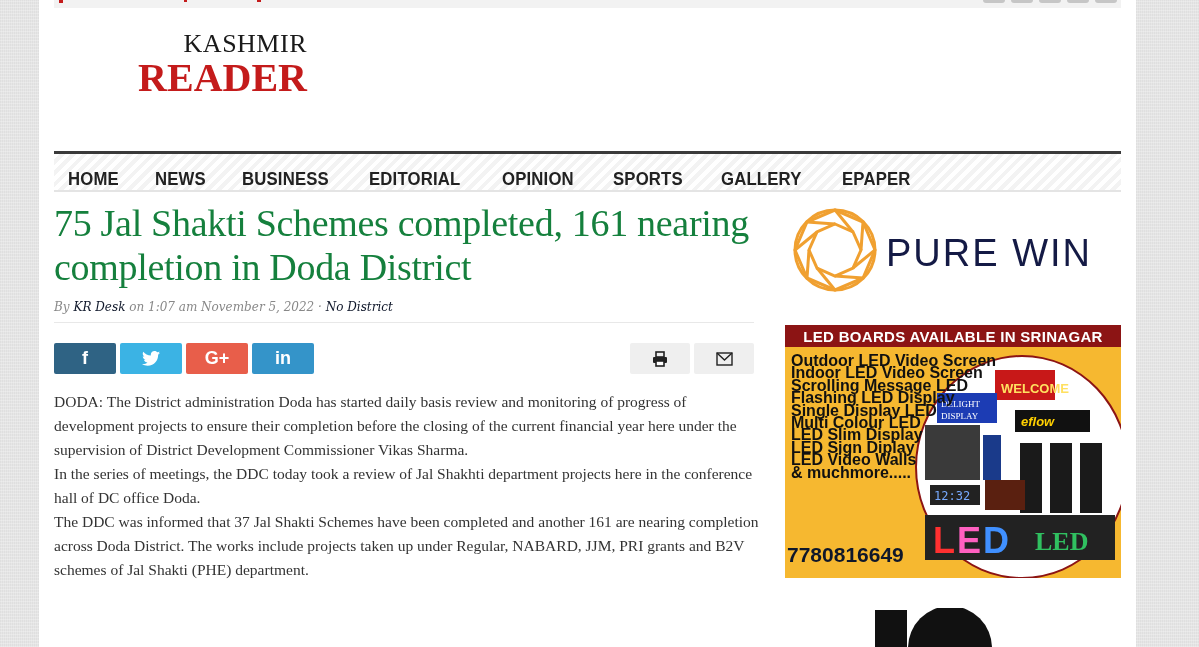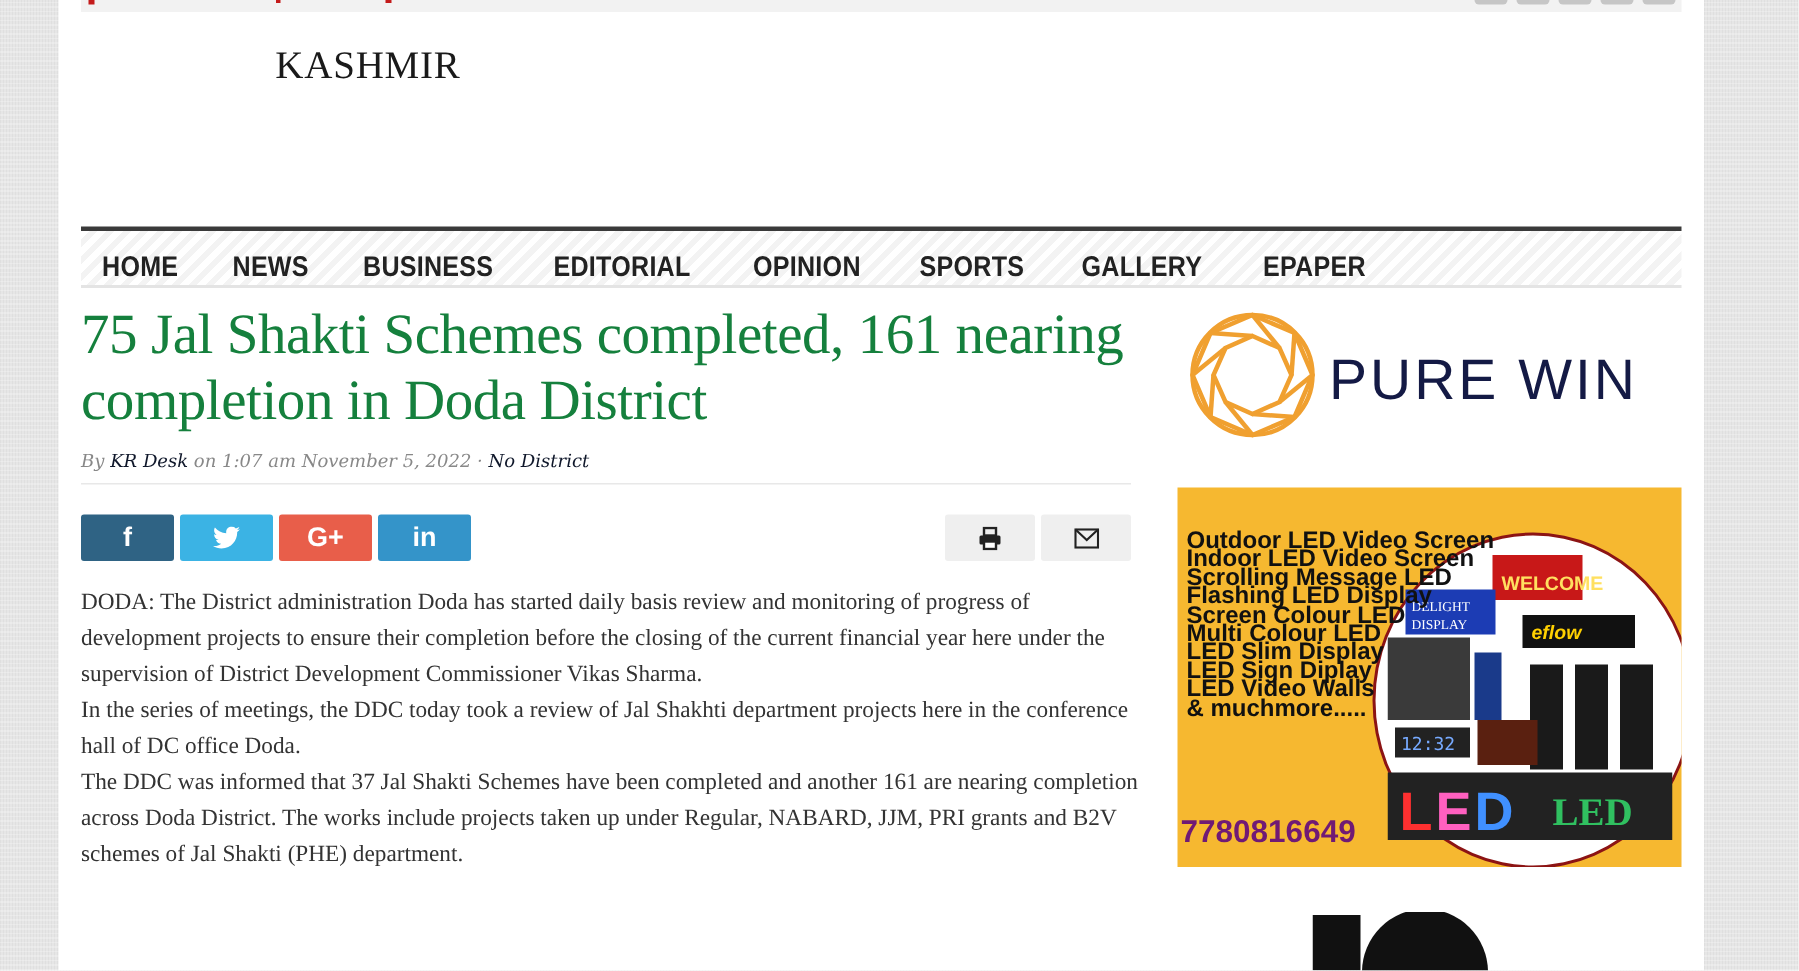--- a/index.html
+++ b/index.html
@@ -69,21 +69,21 @@
     font-family:"Liberation Serif", serif; font-size:15.5px; line-height:24px; color:#333;
   }
   .body p { margin:0; }
 
   .ad1 { position:absolute; left:745px; top:200px; width:340px; height:105px; background:#fff; }
   .ad2 { position:absolute; left:746px; top:325px; width:336px; height:253px; background:#f6b830; overflow:hidden; }
   .ad2 .hdr { background:#8c1414; color:#fff; font-family:"Liberation Sans", sans-serif; font-weight:bold; font-size:15px; text-align:center; height:22px; line-height:23px; letter-spacing:0.3px; }
   .ad2 .list { position:absolute; left:6px; top:30px; font-family:"Liberation Sans", sans-serif; font-weight:bold; font-size:16px; line-height:12.4px; color:#111; }
   .ad2 .circle { position:absolute; left:130px; top:30px; width:210px; height:220px; border-radius:50%; background:#fff; border:2px solid #8c1414; }
   .ad2 .call { position:absolute; left:4px; top:172px; font-family:"Liberation Sans", sans-serif; font-size:19px; line-height:22px; color:#111; text-decoration:underline; }
-  .ad2 .phone { position:absolute; left:2px; top:218px; font-family:"Liberation Sans", sans-serif; font-weight:bold; font-size:21px; color:#701a75; }
+  .ad2 .phone { position:absolute; left:2px; top:218px; font-family:"Liberation Sans", sans-serif; font-weight:bold; font-size:21px; color:#0f172a; }
   .ad2 .screens { position:absolute; left:140px; top:40px; }
   .ad3 { position:absolute; left:836px; top:608px; width:120px; height:39px; }
 </style>
 </head>
 <body>
 
 <div class="page">
 
   <div class="topbar">
     <span class="redmark"></span>
@@ -93,20 +93,21 @@
       <span></span>
       <span></span>
       <span></span>
       <span></span>
       <span></span>
     </div>
   </div>
 
   <a class="logo">
     <div class="kashmir">KASHMIR</div>
+    <div class="reader">READER</div>
   </a>
 
   <nav class="nav">
     <a>HOME</a>
     <a>NEWS</a>
     <a>BUSINESS</a>
     <a>EDITORIAL</a>
     <a>OPINION</a>
     <a>SPORTS</a>
     <a>GALLERY</a>
@@ -174,20 +175,21 @@
         <line x1="0" y1="40" x2="-18" y2="18"></line>
           <line x1="-28" y1="28" x2="-26" y2="0"></line>
         <line x1="-40" y1="0" x2="-18" y2="-18"></line>
           <line x1="-28" y1="-28" x2="0" y2="-26"></line>
       </g>
       <text x="102" y="66" font-family="Liberation Sans, sans-serif" font-size="38" fill="#141a45" letter-spacing="2">PURE WIN</text>
     </svg>
   </a>
 
   <a class="ad2">
+    <div class="hdr">LED BOARDS AVAILABLE IN SRINAGAR</div>
     <div class="circle"></div>
     <svg class="screens" width="190" height="200" viewBox="0 0 190 200">
       <rect x="70" y="5" width="60" height="30" fill="#c81818"></rect>
       <text x="76" y="28" font-family="Liberation Sans, sans-serif" font-weight="bold" font-size="13" fill="#ffe060">WELCOME</text>
       <rect x="12" y="28" width="60" height="30" fill="#1c3cb4"></rect>
       <text x="16" y="42" font-family="Liberation Serif, serif" font-size="9" fill="#fff">DELIGHT</text>
       <text x="16" y="54" font-family="Liberation Serif, serif" font-size="9" fill="#fff">DISPLAY</text>
       <rect x="90" y="45" width="75" height="22" fill="#111"></rect>
       <text x="96" y="61" font-family="Liberation Sans, sans-serif" font-weight="bold" font-style="italic" font-size="13" fill="#ffd000">eflow</text>
       <rect x="0" y="60" width="55" height="55" fill="#3a3a3a"></rect>
@@ -202,21 +204,21 @@
       <text x="8" y="188" font-family="Liberation Sans, sans-serif" font-weight="bold" font-size="36" fill="#ff3030">L</text>
       <text x="32" y="188" font-family="Liberation Sans, sans-serif" font-weight="bold" font-size="36" fill="#ff60c0">E</text>
       <text x="58" y="188" font-family="Liberation Sans, sans-serif" font-weight="bold" font-size="36" fill="#4090ff">D</text>
       <text x="110" y="185" font-family="Liberation Serif, serif" font-weight="bold" font-size="26" fill="#30c060">LED</text>
     </svg>
     <div class="list">
       <div>Outdoor LED Video Screen</div>
       <div>Indoor LED Video Screen</div>
       <div>Scrolling Message LED</div>
       <div>Flashing LED Display</div>
-      <div>Screen Colour LED</div>
+      <div>Single Display LED</div>
       <div>Multi Colour LED</div>
       <div>LED Slim Display</div>
       <div>LED Sign Diplay</div>
       <div>LED Video Walls</div>
       <div>&amp; muchmore.....</div>
     </div>
     <div class="phone">7780816649</div>
   </a>
 
   <a class="ad3">

